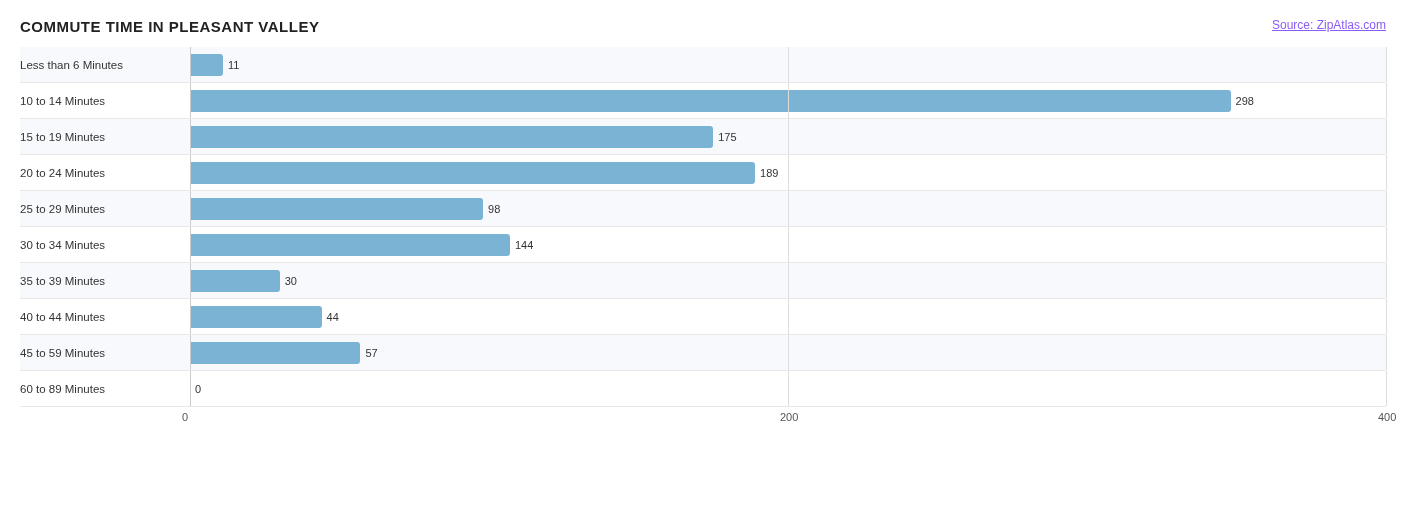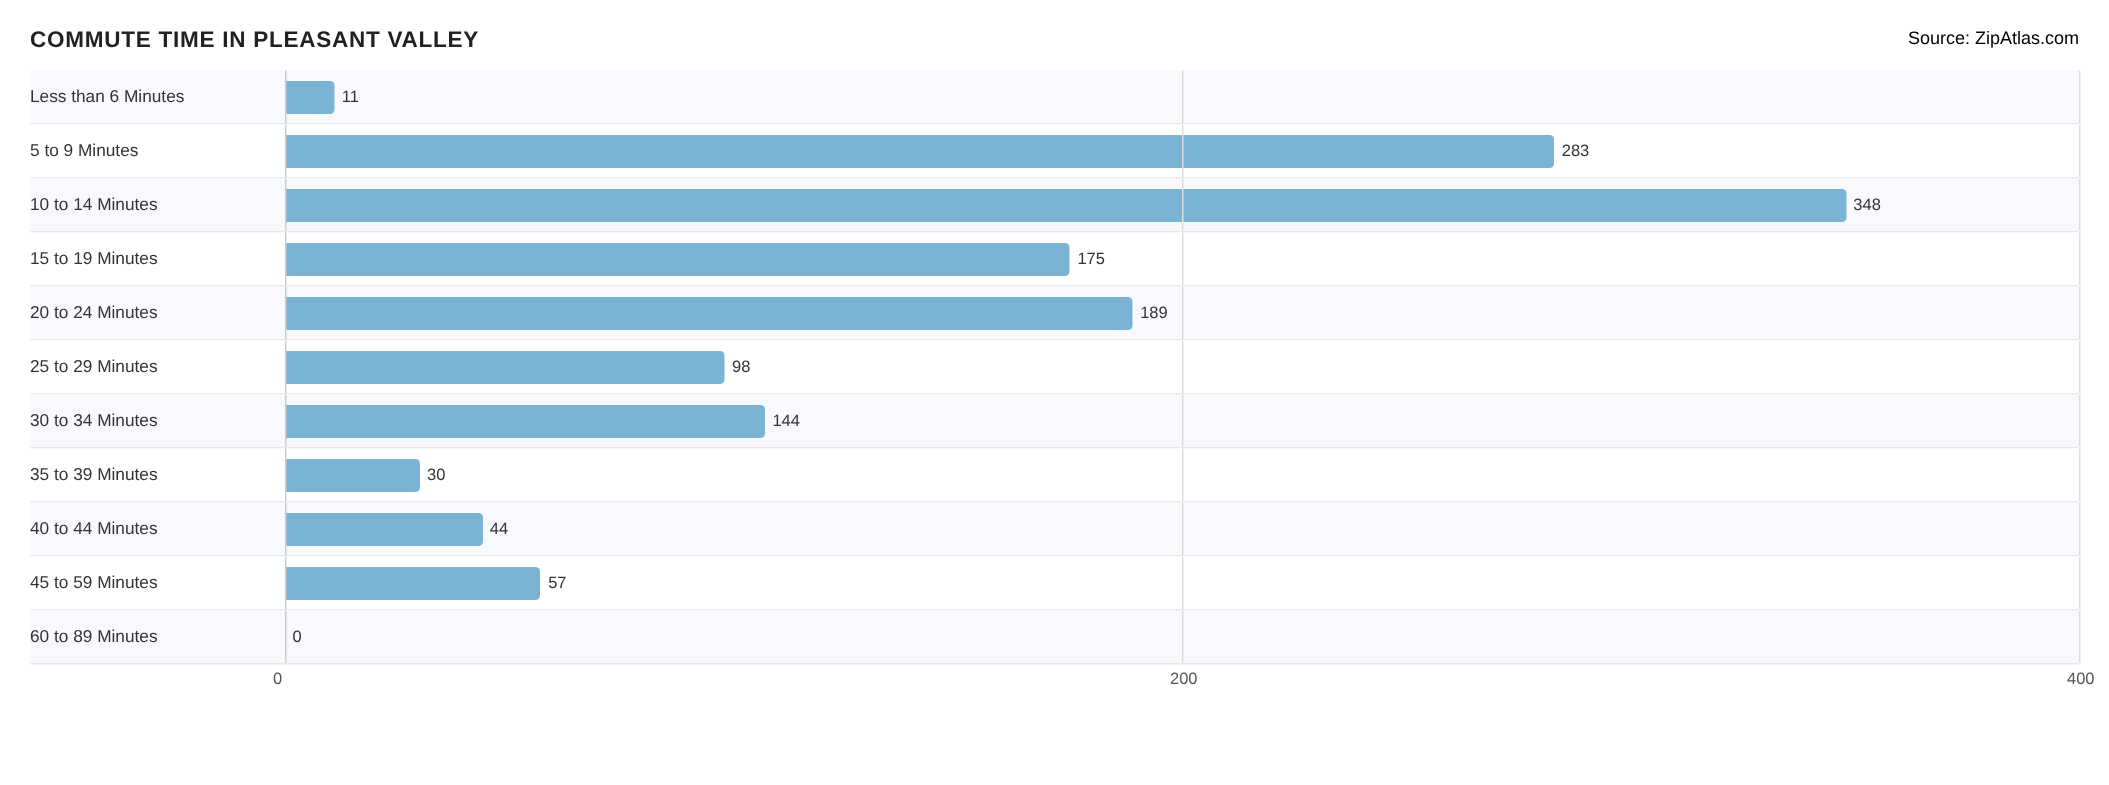--- a/index.html
+++ b/index.html
@@ -24,21 +24,22 @@
     }
     .chart-title {
       font-size: 15px;
       font-weight: bold;
       letter-spacing: 0.5px;
       color: #222;
       text-transform: uppercase;
     }
     .chart-source {
       font-size: 12px;
-      color: #000000;
+      color: #8b5cf6;
+      text-decoration: underline;
     }
     .chart-body {
       display: flex;
       flex-direction: column;
       gap: 0px;
       position: relative;
     }
     .bar-row {
       display: flex;
       align-items: center;
@@ -106,34 +107,24 @@
         <div class="bar-label">Less than 6 Minutes</div>
         <div class="bar-area">
           <div class="bar" style="width: 32.89px; min-width: 3px;"></div>
           <span class="bar-value">11</span>
           <div style="position: absolute; left: 0px; top: 0px; bottom: 0px; width: 1px; background: rgb(204, 204, 204);"></div>
           <div style="position: absolute; left: 598px; top: 0px; bottom: 0px; width: 1px; background: rgb(221, 221, 221);"></div>
           <div style="position: absolute; left: 1196px; top: 0px; bottom: 0px; width: 1px; background: rgb(221, 221, 221);"></div>
         </div>
       </div>
       <div class="bar-row">
-        <div class="bar-label">5 to 9 Minutes</div>
-        <div class="bar-area">
-          <div class="bar" style="width: 846.17px; min-width: 3px;"></div>
-          <span class="bar-value">283</span>
-          <div style="position: absolute; left: 0px; top: 0px; bottom: 0px; width: 1px; background: rgb(204, 204, 204);"></div>
-          <div style="position: absolute; left: 598px; top: 0px; bottom: 0px; width: 1px; background: rgb(221, 221, 221);"></div>
-          <div style="position: absolute; left: 1196px; top: 0px; bottom: 0px; width: 1px; background: rgb(221, 221, 221);"></div>
-        </div>
-      </div>
-      <div class="bar-row">
         <div class="bar-label">10 to 14 Minutes</div>
         <div class="bar-area">
           <div class="bar" style="width: 1040.52px; min-width: 3px;"></div>
-          <span class="bar-value">348</span>
+          <span class="bar-value">298</span>
           <div style="position: absolute; left: 0px; top: 0px; bottom: 0px; width: 1px; background: rgb(204, 204, 204);"></div>
           <div style="position: absolute; left: 598px; top: 0px; bottom: 0px; width: 1px; background: rgb(221, 221, 221);"></div>
           <div style="position: absolute; left: 1196px; top: 0px; bottom: 0px; width: 1px; background: rgb(221, 221, 221);"></div>
         </div>
       </div>
       <div class="bar-row">
         <div class="bar-label">15 to 19 Minutes</div>
         <div class="bar-area">
           <div class="bar" style="width: 523.25px; min-width: 3px;"></div>
           <span class="bar-value">175</span>

